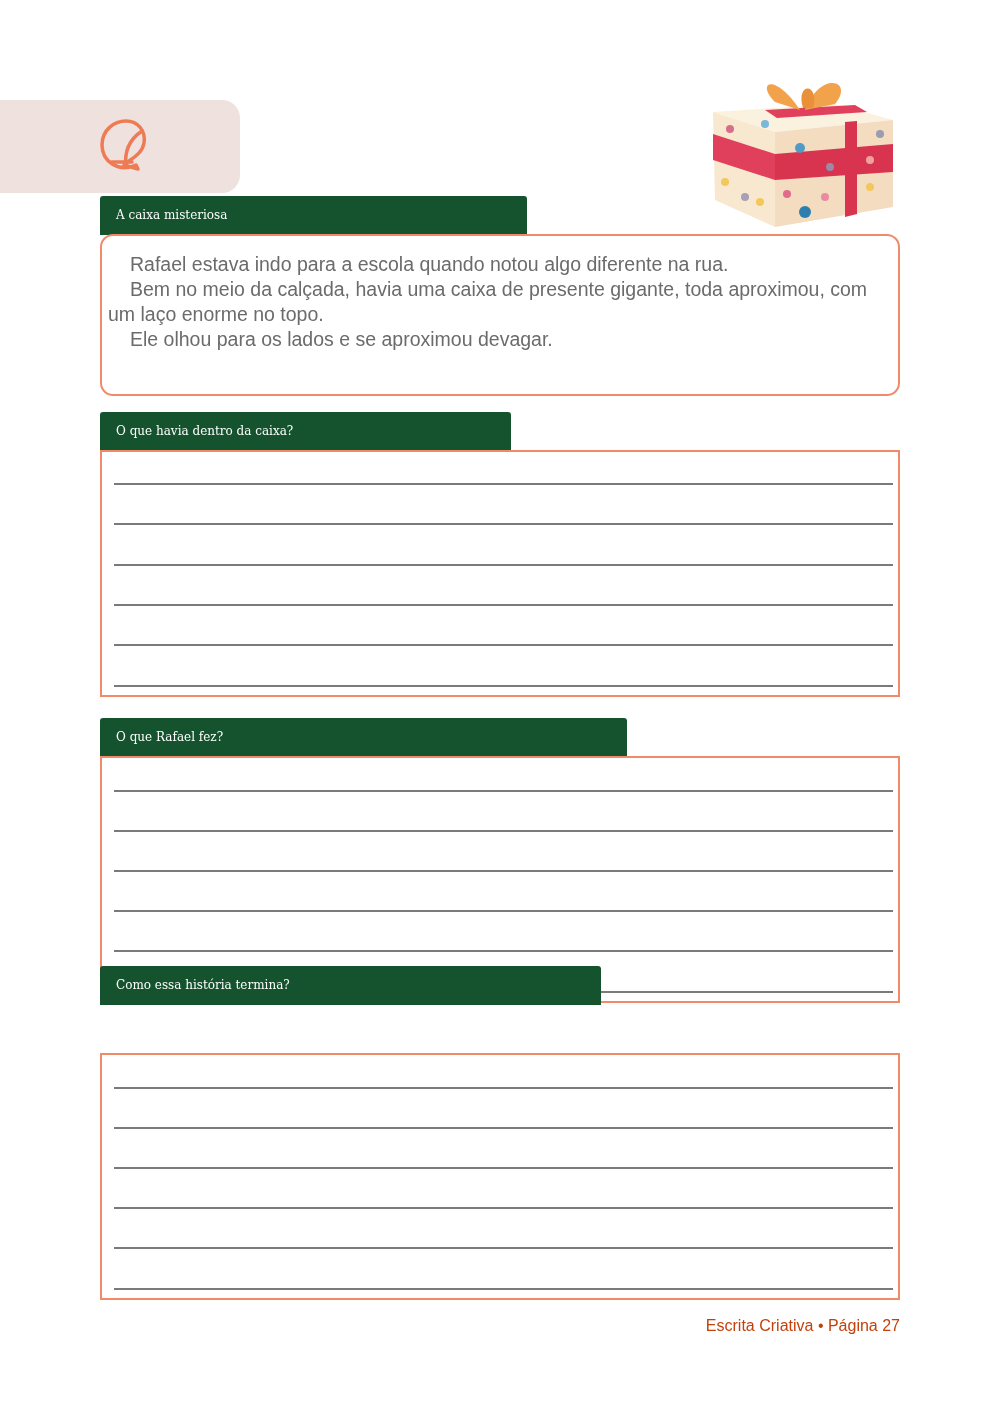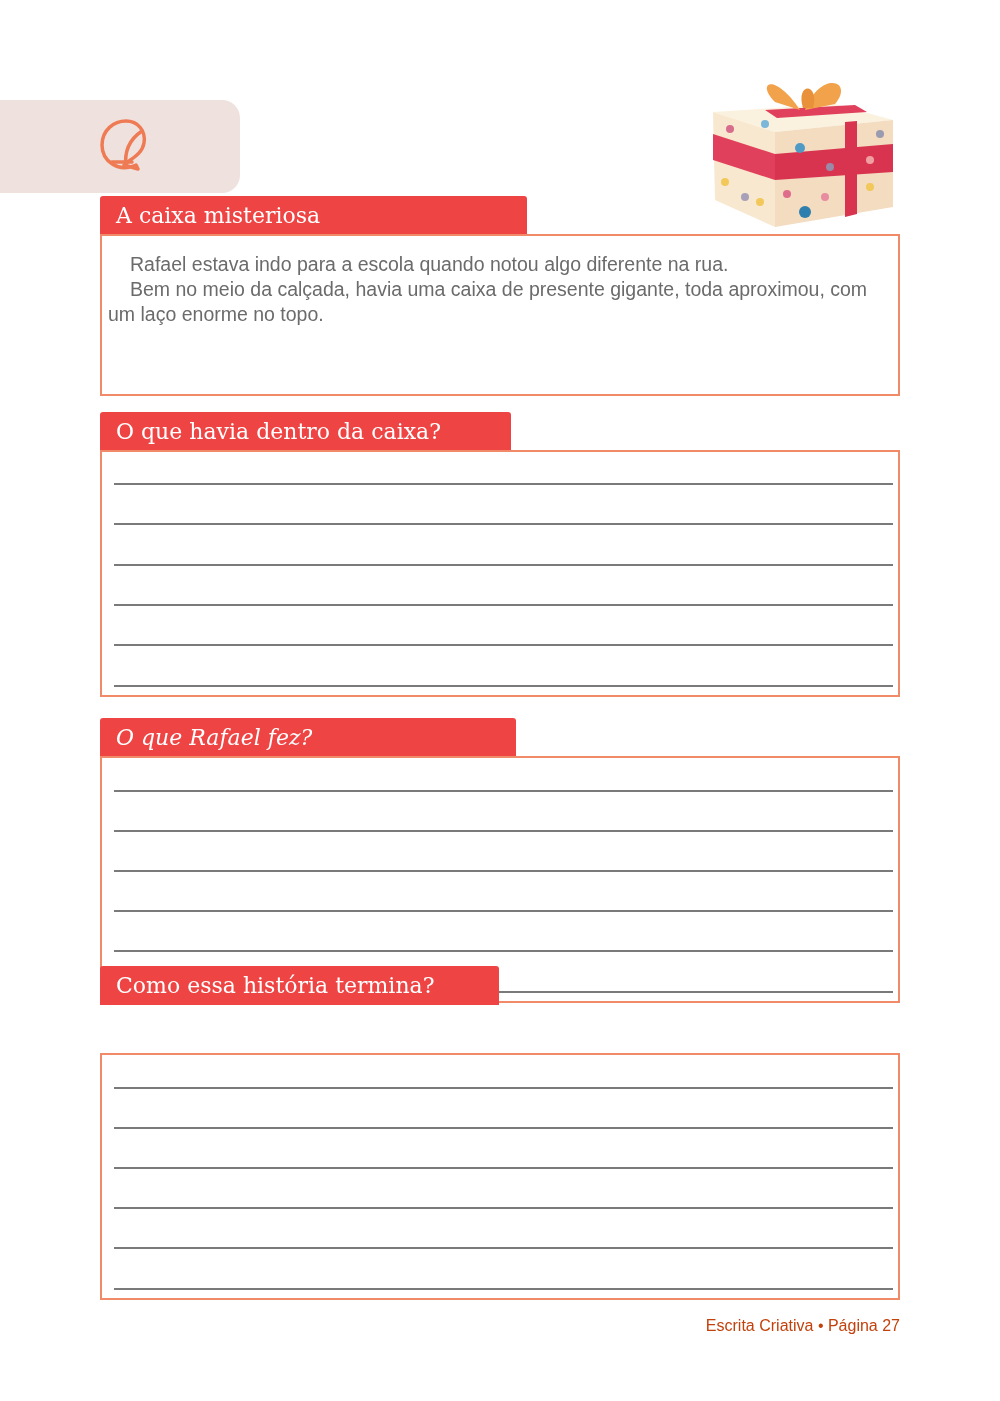--- a/index.html
+++ b/index.html
@@ -9,23 +9,23 @@
     font-family: "Liberation Sans", sans-serif;
   }
   .corner-tab {
     position: absolute; left: 0; top: 100px; width: 240px; height: 93px;
     background: #efe1de; border-radius: 0 18px 18px 0;
   }
   .corner-tab svg { position: absolute; left: 98px; top: 17px; }
   .gift { position: absolute; left: 705px; top: 72px; }
   .section-header {
     position: absolute; left: 100px; height: 39px;
-    background: #ef4444; color: #ffffff;
+    background: #14532d; color: #ffffff;
     border-radius: 3px 3px 0 0;
-    font-family: "DejaVu Serif", serif; font-size: 22px;
+    font-family: "DejaVu Serif", serif; font-size: 12px;
     line-height: 39px; padding-left: 16px; box-sizing: border-box;
   }
   .box {
     position: absolute; left: 100px; width: 800px; box-sizing: border-box;
     border: 2px solid #f08a68; background: #fff;
   }
   .story {
     padding: 16px 12px 0 6px; color: #6b6b6b; font-size: 19.5px; line-height: 25px;
   }
   .story p { margin: 0; }
@@ -70,48 +70,49 @@
     <circle cx="125" cy="95" r="4" fill="#9a8aa8"></circle>
     <circle cx="165" cy="115" r="4" fill="#f2c85a"></circle>
     <circle cx="175" cy="62" r="4" fill="#9a9ab0"></circle>
     <circle cx="120" cy="125" r="4" fill="#e88ca0"></circle>
     <circle cx="165" cy="88" r="4" fill="#f0a0a0"></circle>
     <circle cx="82" cy="122" r="4" fill="#e06c8c"></circle>
   </svg>
 </div>
 
 <div class="section-header" style="top:196px; width:427px;">A caixa misteriosa</div>
-<div class="box" style="top:234px; height:162px;">
+<div class="box" style="top:234px; height:162px;border-radius:13px;">
   <div class="story">
     <p class="indent">Rafael estava indo para a escola quando notou algo diferente na rua.</p>
     <p class="indent">Bem no meio da calçada, havia uma caixa de presente gigante, toda aproximou, com um laço enorme no topo.</p>
+    <p class="indent">Ele olhou para os lados e se aproximou devagar.</p>
   </div>
 </div>
 
 <div class="section-header" style="top:412px; width:411px;">O que havia dentro da caixa?</div>
 <div class="box" style="top:450px; height:247px;">
   <div class="line" style="top:31px"></div>
   <div class="line" style="top:71px"></div>
   <div class="line" style="top:112px"></div>
   <div class="line" style="top:152px"></div>
   <div class="line" style="top:192px"></div>
   <div class="line" style="top:233px"></div>
 </div>
 
-<div class="section-header" style="top:718px; width:416px;font-style:italic;">O que Rafael fez?</div>
+<div class="section-header" style="top:718px; width:527px;">O que Rafael fez?</div>
 <div class="box" style="top:756px; height:247px;">
   <div class="line" style="top:32px"></div>
   <div class="line" style="top:72px"></div>
   <div class="line" style="top:112px"></div>
   <div class="line" style="top:152px"></div>
   <div class="line" style="top:192px"></div>
   <div class="line" style="top:233px"></div>
 </div>
 
-<div class="section-header" style="top:966px; width:399px;">Como essa história termina?</div>
+<div class="section-header" style="top:966px; width:501px;">Como essa história termina?</div>
 <div class="box" style="top:1053px; height:247px;">
   <div class="line" style="top:32px"></div>
   <div class="line" style="top:72px"></div>
   <div class="line" style="top:112px"></div>
   <div class="line" style="top:152px"></div>
   <div class="line" style="top:192px"></div>
   <div class="line" style="top:233px"></div>
 </div>
 
 <div class="footer">Escrita Criativa • Página 27</div>

